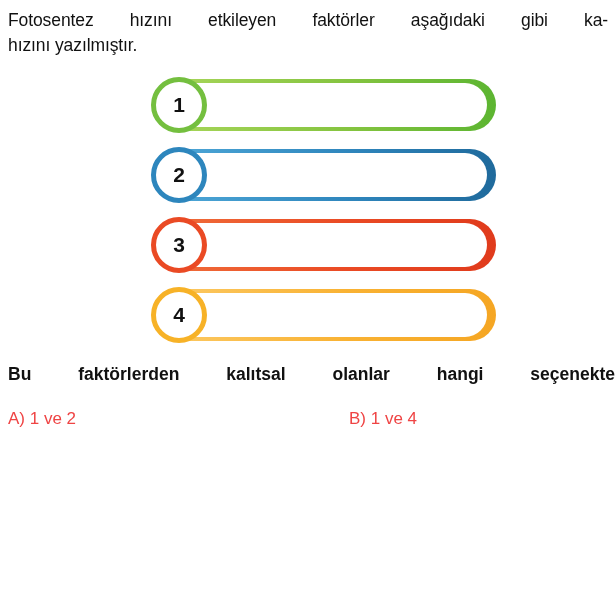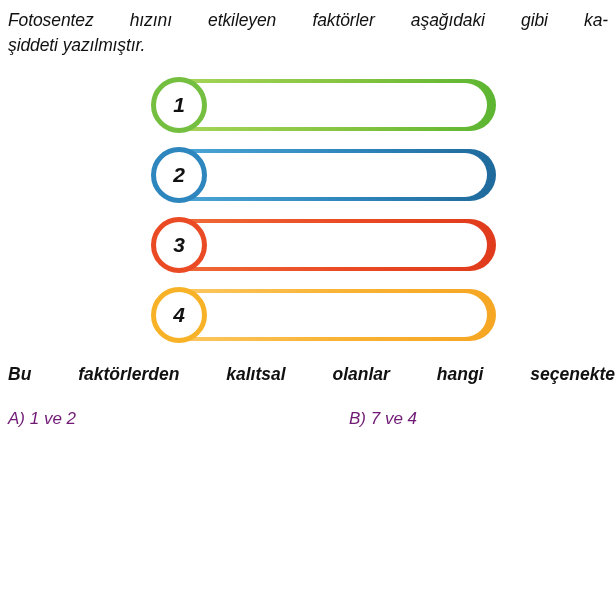--- a/index.html
+++ b/index.html
@@ -15,21 +15,20 @@
     overflow: hidden;
     position: relative;
   }
 
   .page {
     position: relative;
     width: 615px;
     height: 564px;
     box-sizing: border-box;
     padding: 8px 8px 14px 8px;
-    font-style: italic;
   }
 
   
   .stem {
     font-size: 17.5px;
     line-height: 1.45;
     text-align: justify;
     text-justify: inter-word;
     letter-spacing: -0.1px;
     width: 600px;
@@ -143,34 +142,34 @@
   .options {
     margin-top: 22px;
     width: 600px;
   }
   .opt-row {
     display: flex;
     margin-bottom: 19px;
   }
   .opt {
     font-size: 17px;
-    color: #701a75;
+    color: #ef4444;
     white-space: nowrap;
   }
   .opt.left  { width: 341px; }
   .opt.right { width: 250px; }
 </style>
 </head>
 <body>
 
 <div class="page">
 
   <div class="stem">
     <span class="line1">Fotosentez hızını etkileyen faktörler aşağıdaki gibi ka-</span>
-    <span class="line2">şiddeti yazılmıştır.</span>
+    <span class="line2">hızını yazılmıştır.</span>
   </div>
 
   <div class="cards">
 
     <div class="card c-green">
       <div class="bar"></div>
       <div class="bar-inner"></div>
       <div class="num">1</div>
       <div class="label">Işık şiddeti</div>
     </div>
@@ -198,17 +197,17 @@
 
   </div>
 
   <div class="prompt">
     <span class="pline1">Bu faktörlerden kalıtsal olanlar hangi seçenekte</span>
   </div>
 
   <div class="options">
     <div class="opt-row">
       <div class="opt left">A) 1 ve 2</div>
-      <div class="opt right">B) 7 ve 4</div>
+      <div class="opt right">B) 1 ve 4</div>
     </div>
   </div>
 
 </div>
 
 </body></html>

